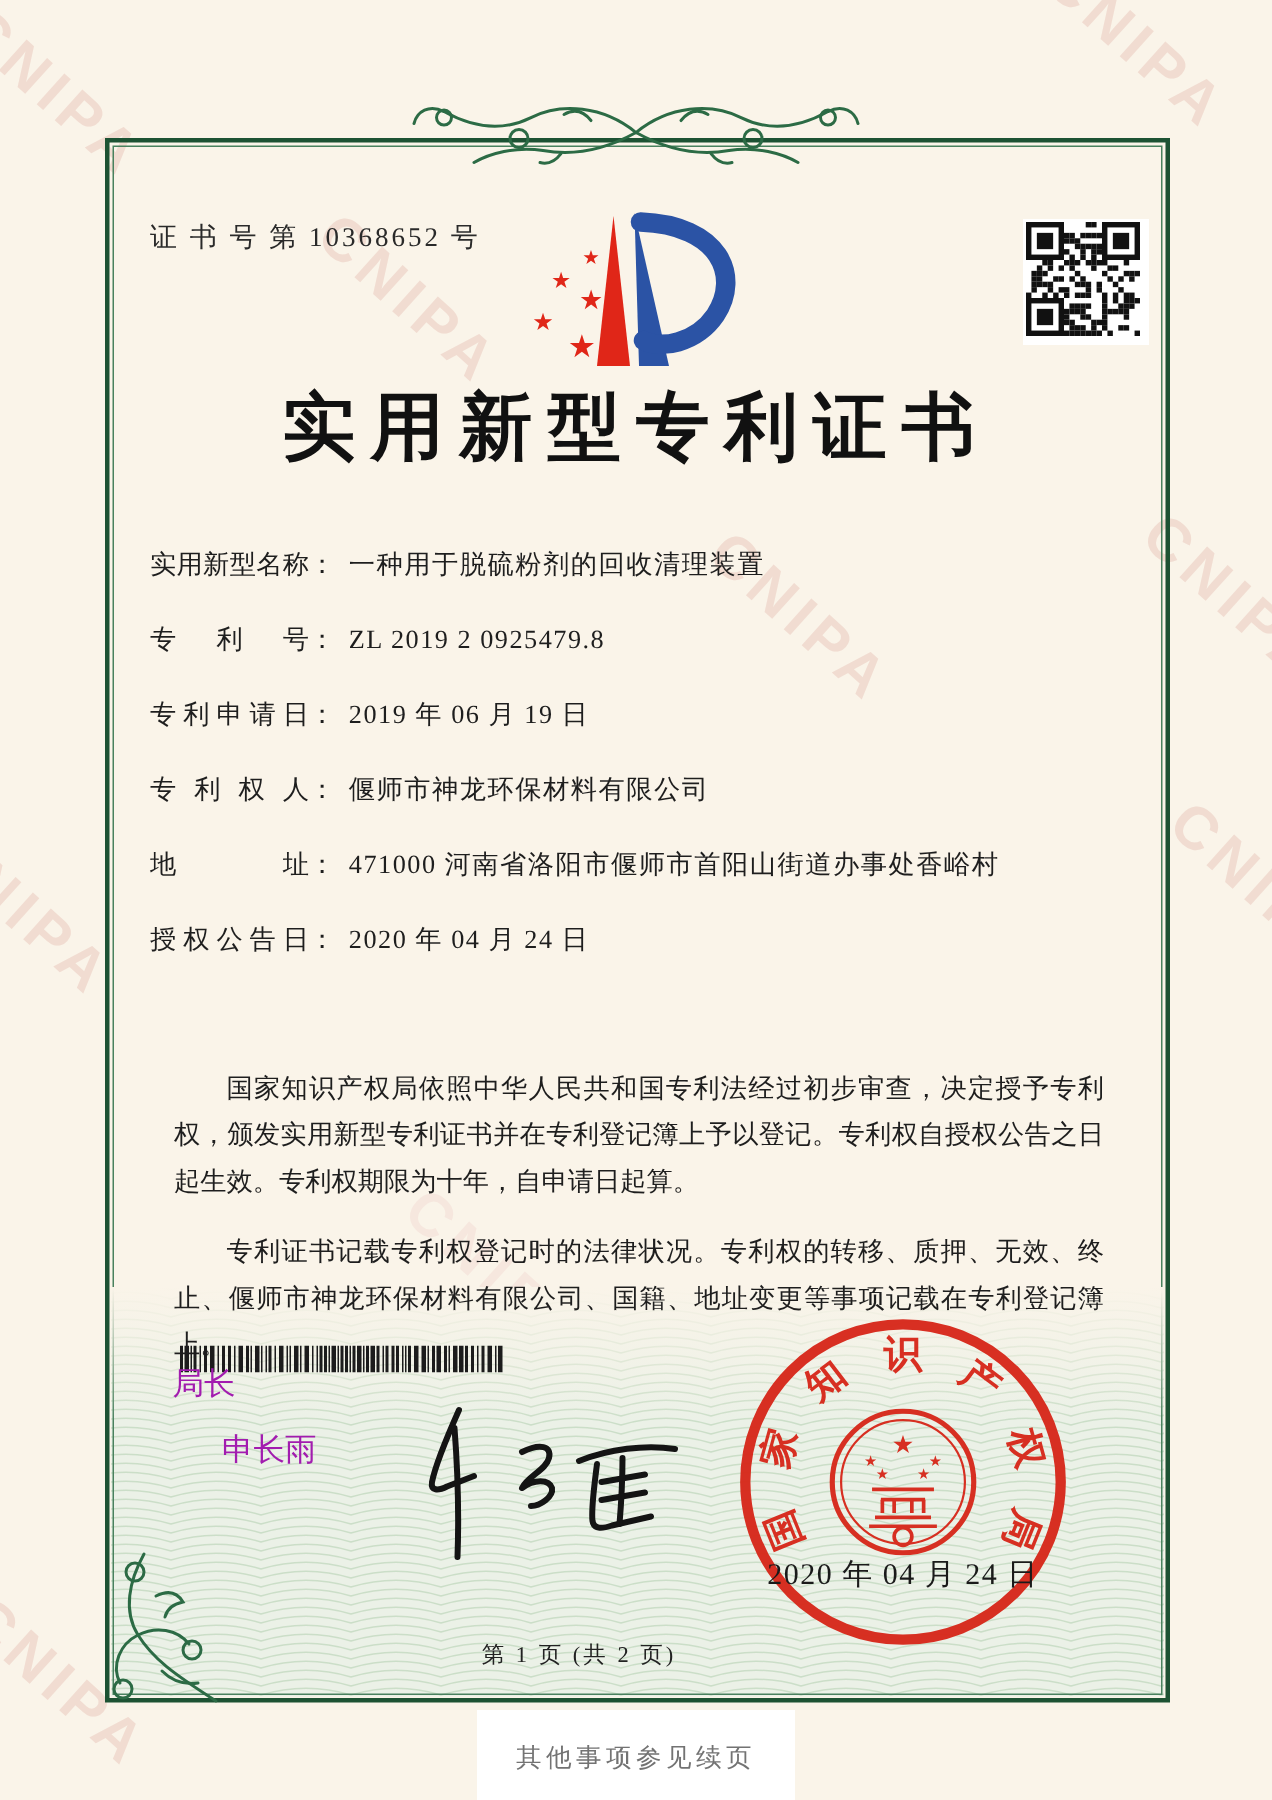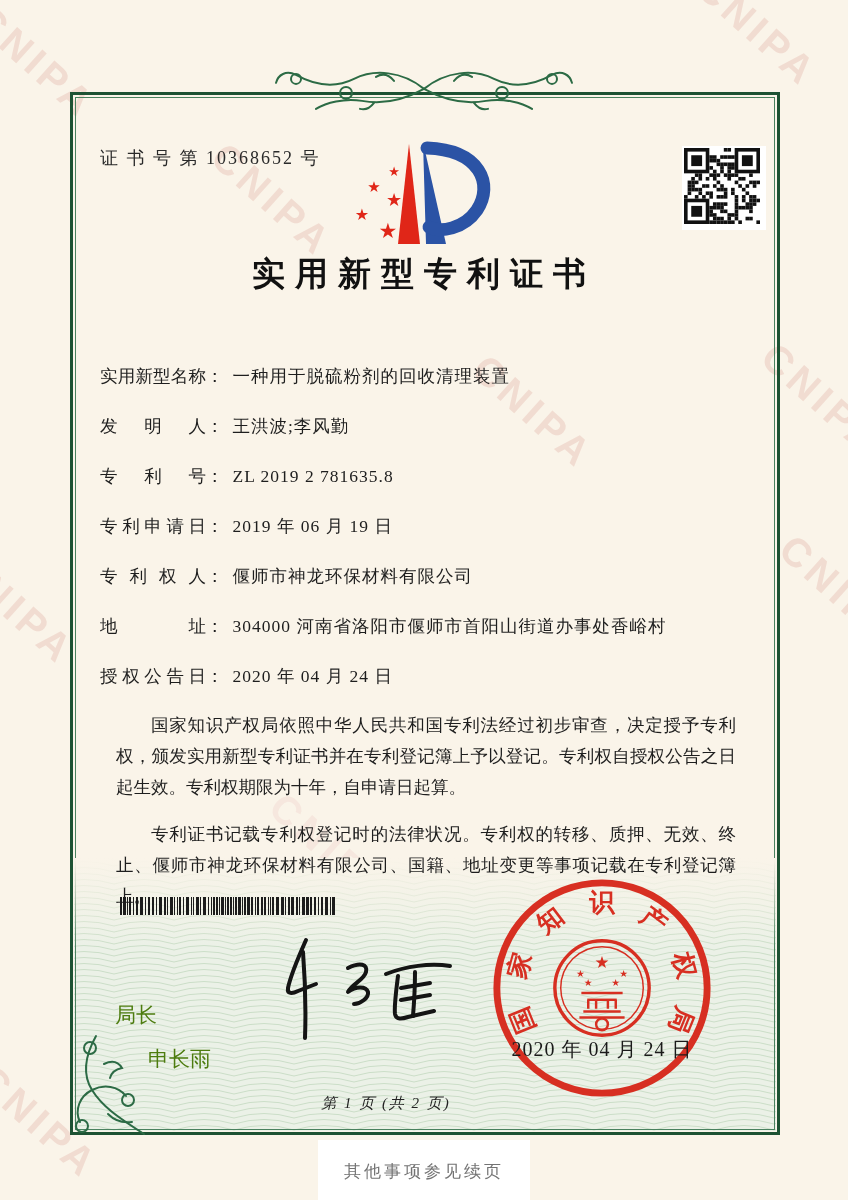--- a/index.html
+++ b/index.html
@@ -58,21 +58,21 @@
     position:absolute;left:100px;top:146px;
     font-size:18px;letter-spacing:2px;color:#2a2a2a;
   }
 
   .logo{position:absolute;left:322px;top:136px;z-index:3;}
   .qr{position:absolute;left:682px;top:146px;width:80px;height:80px;background:#fff;padding:2px;z-index:3;}
 
   .title{
     position:absolute;left:0;top:252px;width:848px;
     text-align:center;
-    font-size:33px;font-weight:600;letter-spacing:10px;
+    font-size:49px;font-weight:600;letter-spacing:10px;
     color:#111;
   }
 
   .fields{position:absolute;left:100px;top:364px;width:660px;}
   .frow{position:relative;height:22px;margin-bottom:28px;font-size:17.5px;color:#1e1e1e;white-space:nowrap;}
   .flabel{
     display:inline-block;width:106px;
     text-align:justify;text-align-last:justify;
     vertical-align:top;
   }
@@ -83,34 +83,34 @@
 
   .body-text{
     position:absolute;left:100px;top:694px;width:652px;
     font-size:17.5px;line-height:31px;color:#1e1e1e;
     text-align:justify;
   }
   .body-text p{margin:16px;text-indent:2em;}
 
   .barcode{position:absolute;left:120px;top:897px;z-index:3;}
 
-  .signer{position:absolute;left:115px;top:1001px;font-size:21px;color:#4d7c0f;z-index:3;}
+  .signer{position:absolute;left:115px;top:908px;font-size:21px;color:#a21caf;z-index:3;}
   .signer .s2{margin-top:16px;margin-left:33px;}
   .signature{position:absolute;left:248px;top:930px;z-index:3;}
 
   .seal{position:absolute;left:489px;top:875px;z-index:4;opacity:.96;}
   .seal-date{
     position:absolute;left:489px;top:1036px;width:226px;
     text-align:center;font-size:20px;color:#1a1a1a;letter-spacing:1px;
     z-index:5;white-space:nowrap;
   }
 
   .page-info{
     position:absolute;left:0;top:1094px;width:772px;text-align:center;
-    font-size:15px;color:#222;z-index:3;letter-spacing:2px;font-style:italic;
+    font-size:15px;color:#222;z-index:3;letter-spacing:2px;
   }
 
   .note-box{
     position:absolute;left:424px;top:1140px;transform:translateX(-50%);
     background:#ffffff;
     padding:20px 26px;
     font-size:17px;letter-spacing:3px;color:#737373;
     z-index:3;white-space:nowrap;
   }
 
@@ -389,33 +389,30 @@
         </svg>
     </div>
 
     <div class="title">实用新型专利证书</div>
 
     <div class="fields">
       <div class="frow">
         <span class="flabel">实用新型名称</span><span class="fcolon">：</span><span class="fvalue">一种用于脱硫粉剂的回收清理装置</span>
       </div>
       <div class="frow">
-        <span class="flabel">发明人</span><span class="fcolon">：</span><span class="fvalue">王洪波;李风勤</span>
-      </div>
-      <div class="frow">
-        <span class="flabel">专利号</span><span class="fcolon">：</span><span class="fvalue">ZL 2019 2 781635.8</span>
+        <span class="flabel">专利号</span><span class="fcolon">：</span><span class="fvalue">ZL 2019 2 0925479.8</span>
       </div>
       <div class="frow">
         <span class="flabel">专利申请日</span><span class="fcolon">：</span><span class="fvalue">2019 年 06 月 19 日</span>
       </div>
       <div class="frow">
         <span class="flabel">专利权人</span><span class="fcolon">：</span><span class="fvalue">偃师市神龙环保材料有限公司</span>
       </div>
       <div class="frow">
-        <span class="flabel">地址</span><span class="fcolon">：</span><span class="fvalue">304000 河南省洛阳市偃师市首阳山街道办事处香峪村</span>
+        <span class="flabel">地址</span><span class="fcolon">：</span><span class="fvalue">471000 河南省洛阳市偃师市首阳山街道办事处香峪村</span>
       </div>
       <div class="frow">
         <span class="flabel">授权公告日</span><span class="fcolon">：</span><span class="fvalue">2020 年 04 月 24 日</span>
       </div>
     </div>
 
     <div class="body-text">
       <p>国家知识产权局依照中华人民共和国专利法经过初步审查，决定授予专利权，颁发实用新型专利证书并在专利登记簿上予以登记。专利权自授权公告之日起生效。专利权期限为十年，自申请日起算。</p>
       <p>专利证书记载专利权登记时的法律状况。专利权的转移、质押、无效、终止、偃师市神龙环保材料有限公司、国籍、地址变更等事项记载在专利登记簿上。</p>
     </div>

